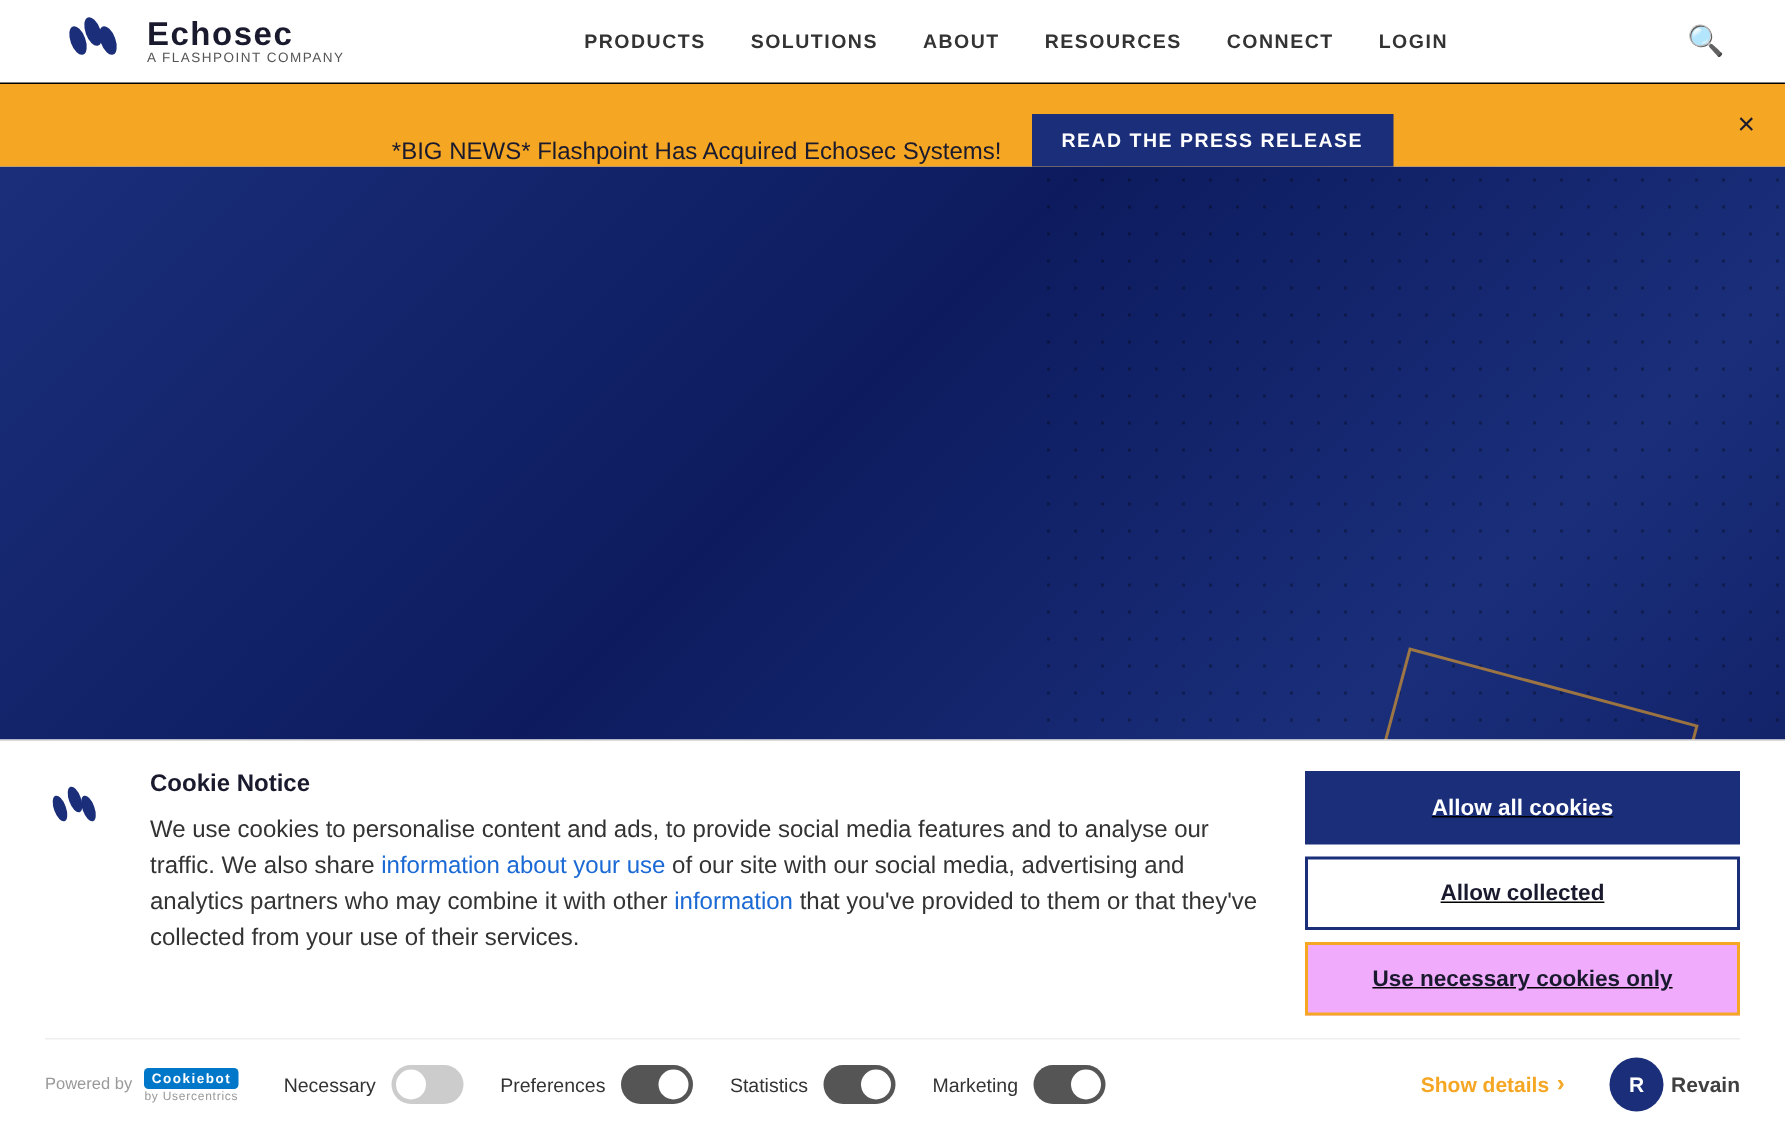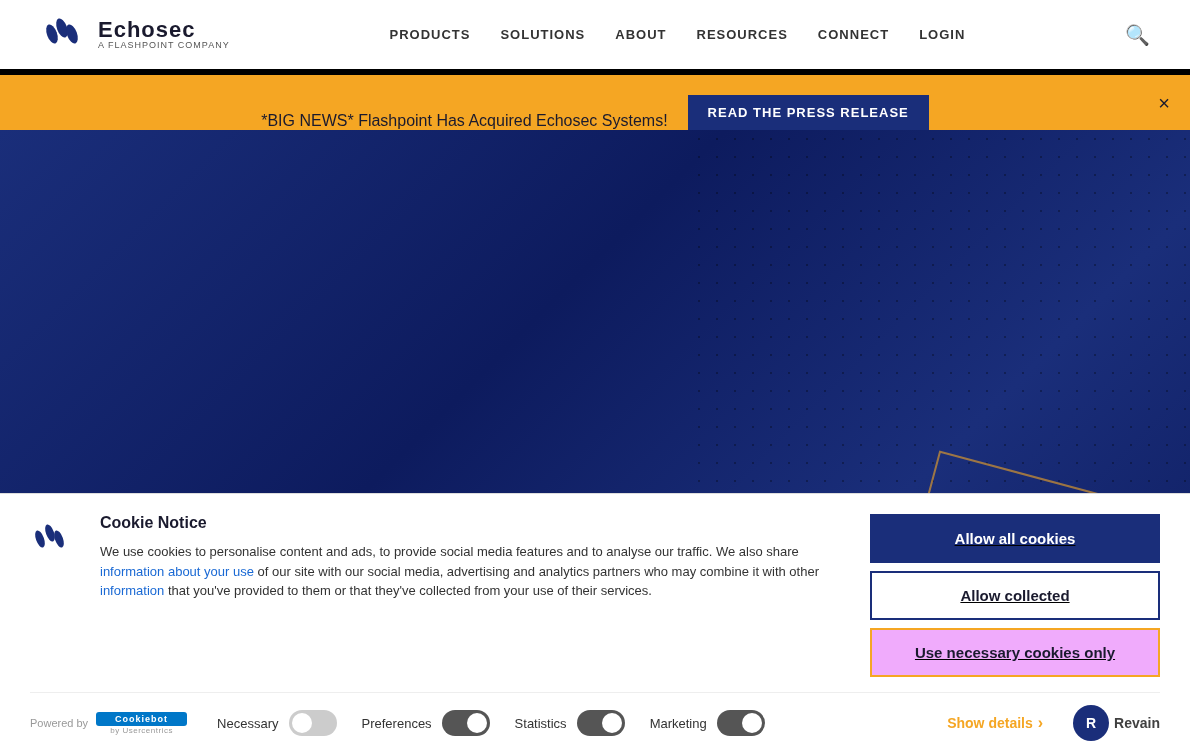--- a/index.html
+++ b/index.html
@@ -4,23 +4,23 @@
   <style>
     * { margin: 0; padding: 0; box-sizing: border-box; }
     body { font-family: Arial, sans-serif; width: 1190px; height: 753px; overflow: hidden; position: relative; }
 
     
     .header {
       display: flex;
       align-items: center;
       justify-content: space-between;
       padding: 0 40px;
-      height: 75px;
+      height: 56px;
       background: #fff;
-      border-bottom: 6px solid #000000;
+      border-bottom: 1px solid #000000;
       position: relative;
       z-index: 10;
     }
     .header-logo {
       display: flex;
       align-items: center;
       gap: 8px;
     }
     .logo-text {
       display: flex;
@@ -172,21 +172,21 @@
     .cookie-body {
       flex: 1;
     }
     .cookie-title {
       font-size: 16px;
       font-weight: 700;
       color: #1a1a2e;
       margin-bottom: 10px;
     }
     .cookie-text {
-      font-size: 13px;
+      font-size: 16px;
       color: #333;
       line-height: 1.5;
     }
     .cookie-text span {
       color: #1a69d4;
     }
     .cookie-buttons {
       display: flex;
       flex-direction: column;
       gap: 8px;
@@ -244,21 +244,21 @@
     .cookiebot-logo {
       display: flex;
       flex-direction: column;
       align-items: center;
     }
     .cookiebot-logo-box {
       background: #0077c8;
       color: #fff;
       font-size: 9px;
       font-weight: 700;
-      padding: 2px 19px;
+      padding: 2px 5px;
       border-radius: 3px;
       letter-spacing: 1px;
     }
     .cookiebot-sub {
       font-size: 8px;
       color: #999;
       letter-spacing: 0.5px;
     }
     .cookie-toggles {
       display: flex;

